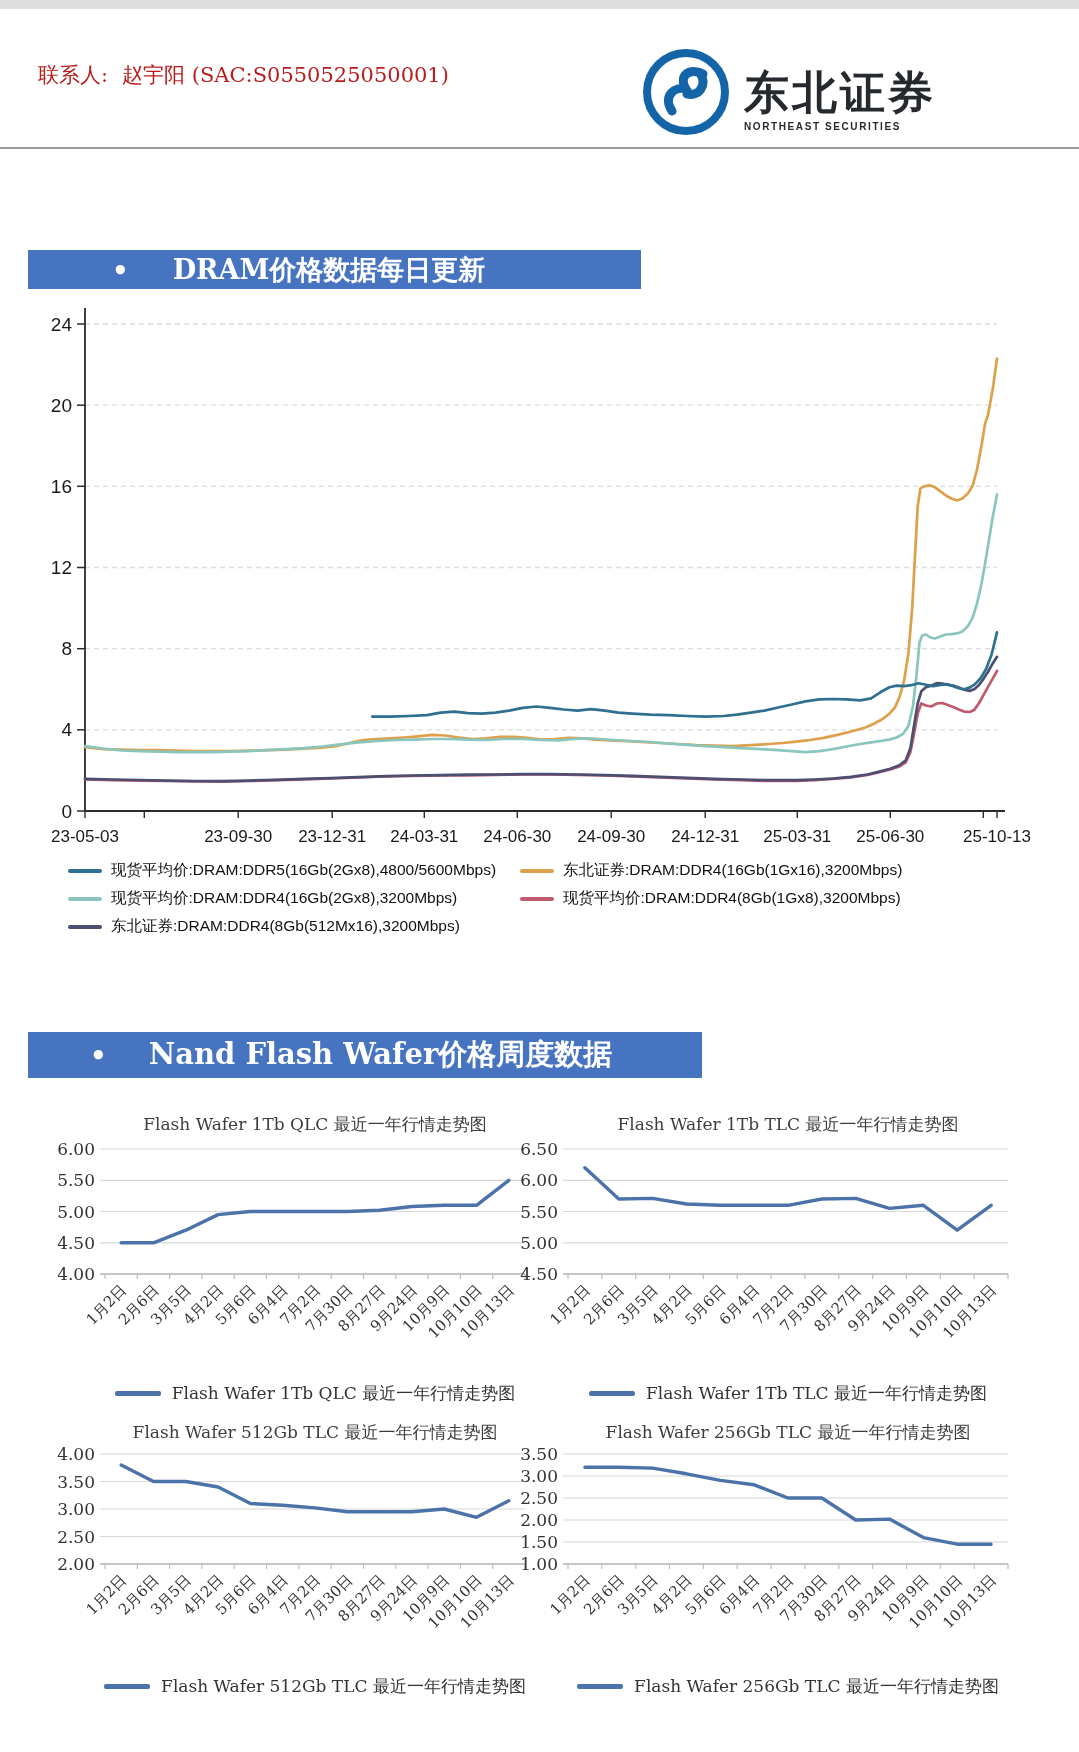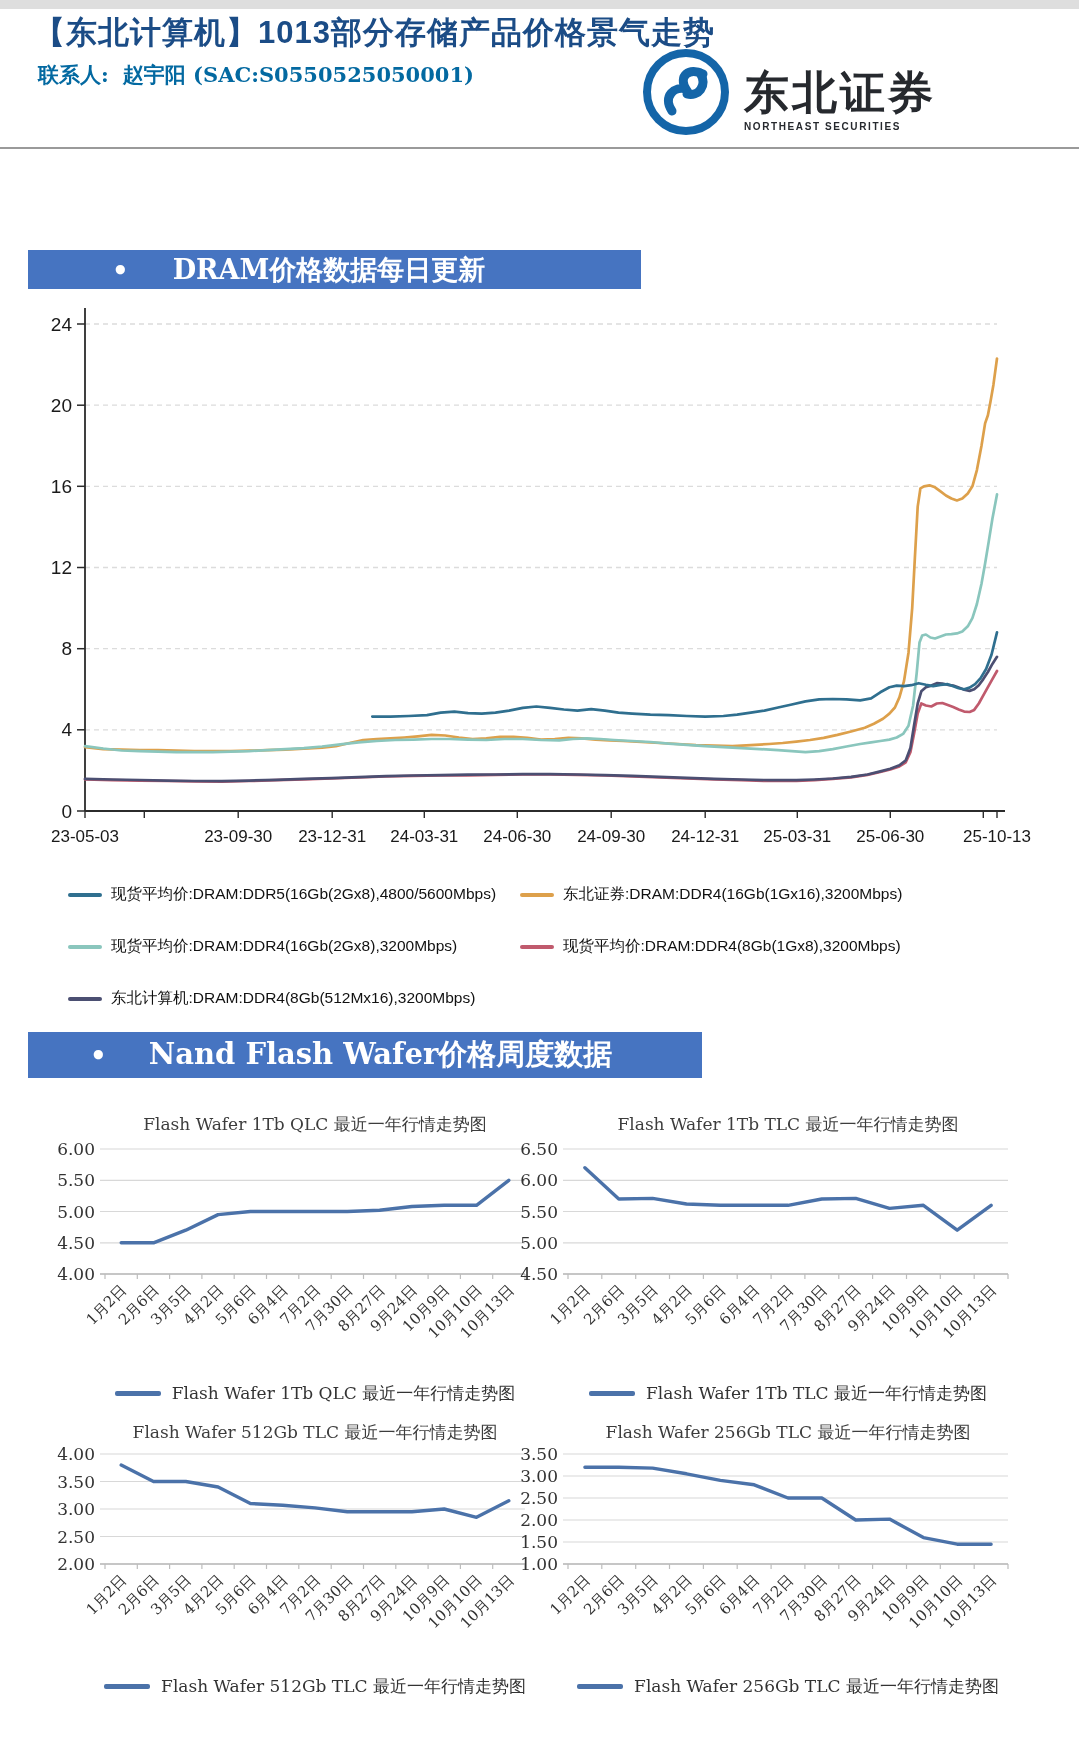--- a/index.html
+++ b/index.html
@@ -2,62 +2,61 @@
 <html><head>
 <meta charset="utf-8">
 <style>
   html,body{margin:0;padding:0;background:#ffffff;}
   #page{position:relative;width:1079px;height:1752px;background:#ffffff;overflow:hidden;
         font-family:"Liberation Sans",sans-serif;}
   .top-strip{position:absolute;left:0;top:0;width:1079px;height:9px;background:#dedede;}
   .main-title{position:absolute;left:34px;top:12px;font-size:31px;font-weight:bold;
               color:#1b4c86;letter-spacing:1px;white-space:nowrap;}
   .contact{position:absolute;left:38px;top:60px;font-family:"DejaVu Serif",serif;
-           font-weight:bold;color:#0369a1;font-size:21px;line-height:30px;}
+           font-weight:normal;color:#b91c1c;font-size:21px;line-height:30px;}
   .contact .indent{padding-left:86px;}
   .contact .lbl{margin-right:14px;}
   .logo{position:absolute;left:642px;top:48px;display:flex;align-items:center;}
   .logo-text{margin-left:14px;display:flex;flex-direction:column;align-items:flex-start;margin-top:12px;}
   .logo-cn{font-size:45px;font-weight:900;color:#26292e;letter-spacing:3px;line-height:50px;
            font-family:"Liberation Sans",sans-serif;}
   .logo-en{font-size:10px;font-weight:bold;color:#26292e;letter-spacing:1.6px;margin-top:3px;}
   .divider{position:absolute;left:0;top:147px;width:1079px;height:2px;background:#9a9a9a;}
   .banner{position:absolute;background:#4674c1;color:#ffffff;display:flex;align-items:center;
           font-family:"DejaVu Serif",serif;font-weight:600;}
   .banner .bullet{font-size:26px;line-height:1;}
   .banner1{left:28px;top:250px;width:613px;height:39px;font-size:27px;}
   .banner1 .bullet{margin-left:84px;margin-right:44px;}
   .banner2{left:28px;top:1032px;width:674px;height:46px;font-size:29px;}
   .banner2 .bullet{margin-left:62px;margin-right:42px;}
   .big-chart-svg{position:absolute;left:30px;top:272px;}
   .big-legend{position:absolute;left:68px;top:860px;width:960px;display:grid;
               grid-template-columns:452px 1fr;row-gap:7px;column-gap:0;
               font-size:15.5px;color:#111111;}
-  .lg-item{display:flex;align-items:center;white-space:nowrap;margin-top:24px;}
+  .lg-item{display:flex;align-items:center;white-space:nowrap;}
   .lg-marker{display:inline-block;width:34px;height:4px;border-radius:2px;margin-right:9px;flex:none;}
   .mini{position:absolute;margin-left:20px;}
   .mini-title{font-family:"DejaVu Serif",serif;font-size:17px;color:#3d3d3d;height:24px;
               line-height:24px;text-align:center;white-space:nowrap;}
   .mini svg{display:block;}
   .mini-legend{display:flex;align-items:center;justify-content:center;margin-top:6px;
                font-family:"DejaVu Serif",serif;font-size:17px;color:#333333;white-space:nowrap;}
   .mini-marker{display:inline-block;width:46px;height:4.5px;border-radius:2px;margin-right:11px;flex:none;}
   .c1{left:30px;top:1112px;width:480px;}  .c1 .mini-title{padding-left:50px;} .c1 .mini-legend{padding-left:50px;}
   .c2{left:468px;top:1112px;width:530px;} .c2 .mini-title{padding-left:70px;} .c2 .mini-legend{padding-left:70px;}
   .c3{left:30px;top:1420px;width:480px;}  .c3 .mini-title{padding-left:50px;} .c3 .mini-legend{padding-left:50px;}
   .c4{left:468px;top:1420px;width:530px;} .c4 .mini-title{padding-left:70px;} .c4 .mini-legend{padding-left:70px;}
 </style>
 </head>
 <body>
 
 <div id="page">
 
   <div class="top-strip"></div>
 
-  <div class="main-title">【东北计算机】1013部分存储产品价格景气走势</div>
 
   <div class="contact">
     <div><span class="lbl">联系人:</span><span>赵宇阳 (SAC:S0550525050001)</span></div>
   </div>
 
   <div class="logo">
     <span>
       <svg width="88" height="88" viewBox="0 0 88 88">
         <circle cx="44" cy="44" r="39" fill="#ffffff" stroke="#1465a8" stroke-width="8"></circle>
         <path d="M30 63 C20 48 33 38 44 41 C36 28 47 19 61 26" fill="none" stroke="#1465a8" stroke-width="9" stroke-linecap="round"></path>
@@ -141,21 +140,21 @@
     <span class="lg-item">
         <span class="lg-marker" style="background: rgb(138, 198, 189);"></span>
         <span>现货平均价:DRAM:DDR4(16Gb(2Gx8),3200Mbps)</span>
       </span>
     <span class="lg-item">
         <span class="lg-marker" style="background: rgb(192, 90, 109);"></span>
         <span>现货平均价:DRAM:DDR4(8Gb(1Gx8),3200Mbps)</span>
       </span>
     <span class="lg-item">
         <span class="lg-marker" style="background: rgb(75, 79, 114);"></span>
-        <span>东北计算机:DRAM:DDR4(8Gb(512Mx16),3200Mbps)</span>
+        <span>东北证券:DRAM:DDR4(8Gb(512Mx16),3200Mbps)</span>
       </span>
   </div>
 
   <div class="banner banner2">
     <span class="bullet">•</span>
     <span>Nand Flash Wafer价格周度数据</span>
   </div>
 
   <div class="mini c1">
     <div class="mini-title">Flash Wafer 1Tb QLC 最近一年行情走势图</div>

